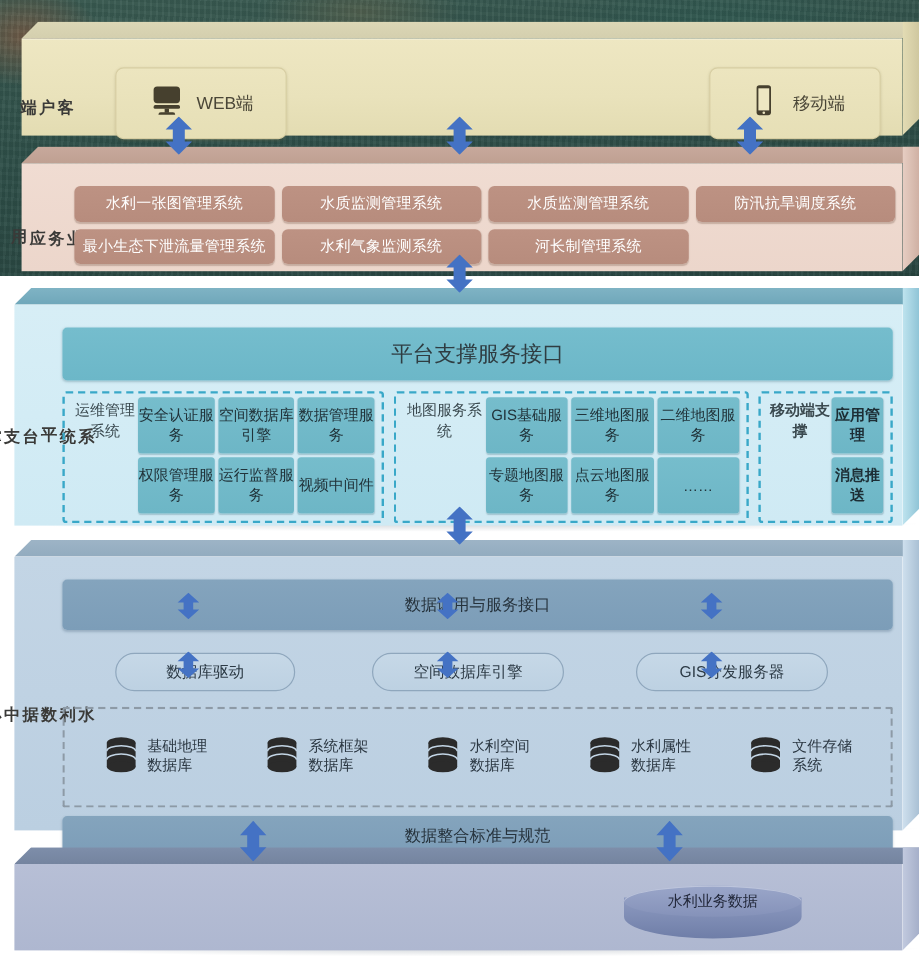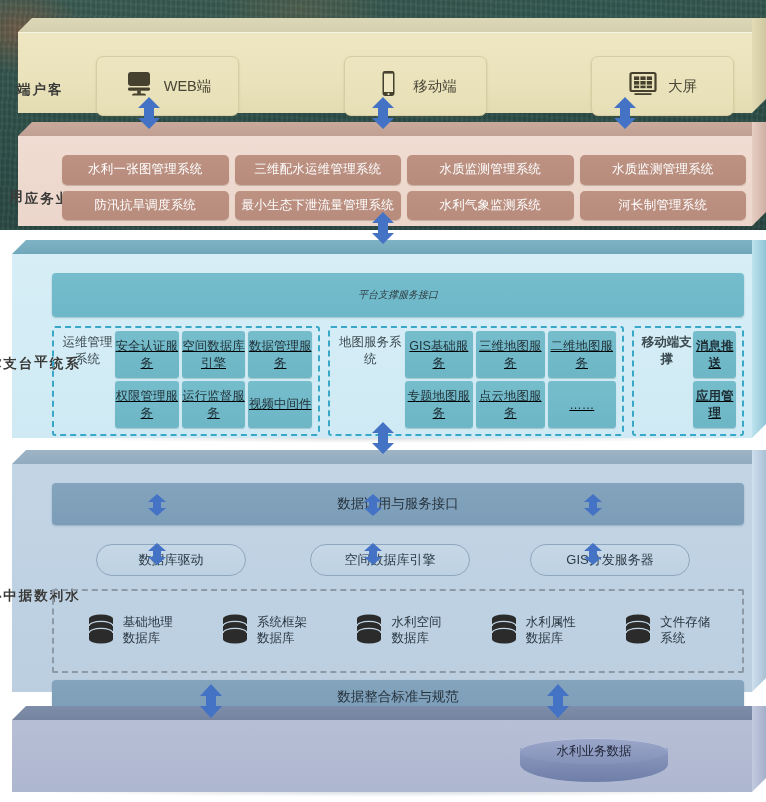--- a/index.html
+++ b/index.html
@@ -97,38 +97,37 @@
   #layer-plat .top  { background: linear-gradient(180deg,#7fb3c4,#6fa7ba);
       clip-path: polygon(14px 0, 100% 0, 100% 100%, 0 100%); }
   #layer-plat .side { background: linear-gradient(90deg,#bfe4ef,#8fc4d6);
       clip-path: polygon(0 0, 100% 0, 100% calc(100% - 14px), 0 100%); }
   #layer-plat .front{ background: linear-gradient(180deg,#d7eef6,#cfeaf4); }
 
   .plat-body { position:absolute; left:40px; right:8px; top:19px; bottom:8px; }
   .api-bar {
      height: 44px; border-radius:4px;
      background: linear-gradient(180deg,#75bdcd,#6cb7c8);
-     color:#2f3d42; font-size:10px;
+     color:#2f3d42; font-size:18px;
      display:flex; align-items:center; justify-content:center;
      box-shadow: 0 1px 2px rgba(60,110,125,.35);
-     font-style: italic;
   }
   .group-row { margin-top: 9px; display:flex; gap:8px; height: 110px; }
   .group {
      border: 2px dashed #39a8c8; border-radius:3px;
      padding: 3px 6px 6px 6px; display:flex; flex-direction:row;
   }
   .group > .gtitle {
      text-align:center; font-size:12.5px; color:#3b4a50; padding:3px 0 4px;
      font-weight: 500;
   }
   .g-ops { flex: 0 0 268px; }
   .g-map { flex: 1 1 auto; }
   .g-mob { flex: 0 0 112px; }
-  .tiles { display:grid; gap:3px; flex:1 1 auto;text-decoration:underline; }
+  .tiles { display:grid; gap:3px; flex:1 1 auto; }
   .g-ops .tiles, .g-map .tiles { grid-template-columns: repeat(3,1fr); grid-template-rows: 1fr 1fr; }
   .g-mob .tiles { grid-template-columns: 1fr; grid-template-rows: 1fr 1fr; }
   .tile {
      background: linear-gradient(180deg,#76bdcc,#6db6c6);
      border-radius:3px; color:#21333a; font-size:12.5px;
      display:flex; align-items:center; justify-content:center;
      box-shadow: 0 1px 1px rgba(60,110,125,.3);
      text-align:center;
   }
   .tile.strong { font-weight: bold; color:#1d2e35; }
@@ -250,38 +249,20 @@
         <span class="ic">
           <svg width="30" height="30" viewBox="0 0 30 30">
             <rect x="9.5" y="2" width="12" height="25" rx="2.4" fill="#46402e"></rect>
             <rect x="11" y="4.6" width="9" height="18.4" fill="#eee7c2"></rect>
             <circle cx="15.5" cy="25" r="1.1" fill="#eee7c2"></circle>
           </svg>
         </span>
         <span class="lbl">移动端</span>
       </div>
 
-      <div class="client-card">
-        <span class="ic">
-          <svg width="30" height="30" viewBox="0 0 30 30">
-            <rect x="2.5" y="4" width="25" height="18" rx="1.6" fill="none" stroke="#46402e" stroke-width="2.2"></rect>
-            <rect x="6" y="7.4" width="5.2" height="3.6" fill="#46402e"></rect>
-            <rect x="12.4" y="7.4" width="5.2" height="3.6" fill="#46402e"></rect>
-            <rect x="18.8" y="7.4" width="5.2" height="3.6" fill="#46402e"></rect>
-            <rect x="6" y="12" width="5.2" height="3.6" fill="#46402e"></rect>
-            <rect x="12.4" y="12" width="5.2" height="3.6" fill="#46402e"></rect>
-            <rect x="18.8" y="12" width="5.2" height="3.6" fill="#46402e"></rect>
-            <rect x="6" y="16.6" width="5.2" height="2.6" fill="#46402e"></rect>
-            <rect x="12.4" y="16.6" width="5.2" height="2.6" fill="#46402e"></rect>
-            <rect x="18.8" y="16.6" width="5.2" height="2.6" fill="#46402e"></rect>
-            <rect x="6.5" y="24.2" width="17" height="1.8" fill="#46402e"></rect>
-          </svg>
-        </span>
-        <span class="lbl">大屏</span>
-      </div>
 
     </div>
   </div>
 </div>
 
 <div class="arrow" style="left:136px; top:97px; height:32px;">
   <svg width="26" height="32" viewBox="0 0 26 32">
       <path d="M13 0 L24 11 H18 V21 H24 L13 32 L2 21 H8 V11 H2 Z" fill="#4472c4"></path>
     </svg>
 </div>
@@ -299,21 +280,20 @@
 <div class="slab" id="layer-biz">
   <div class="top"></div>
   <div class="side"></div>
   <div class="front">
     <div class="vlabel">业
 务
 应
 用</div>
     <div class="biz-grid">
       <div class="biz-cell">水利一张图管理系统</div>
-      <div class="biz-cell">三维配水运维管理系统</div>
       <div class="biz-cell">水质监测管理系统</div>
       <div class="biz-cell">水质监测管理系统</div>
       <div class="biz-cell">防汛抗旱调度系统</div>
       <div class="biz-cell">最小生态下泄流量管理系统</div>
       <div class="biz-cell">水利气象监测系统</div>
       <div class="biz-cell">河长制管理系统</div>
     </div>
   </div>
 </div>
 
@@ -359,22 +339,22 @@
             <div class="tile">二维地图服务</div>
             <div class="tile">专题地图服务</div>
             <div class="tile">点云地图服务</div>
             <div class="tile">……</div>
           </div>
         </div>
 
         <div class="group g-mob">
           <div class="gtitle">移动端支撑</div>
           <div class="tiles">
+            <div class="tile strong">应用管理</div>
             <div class="tile strong">消息推送</div>
-            <div class="tile strong">应用管理</div>
           </div>
         </div>
 
       </div>
     </div>
   </div>
 </div>
 
 <div class="arrow" style="left:370px; top:422px; height:32px;">
   <svg width="26" height="32" viewBox="0 0 26 32">

